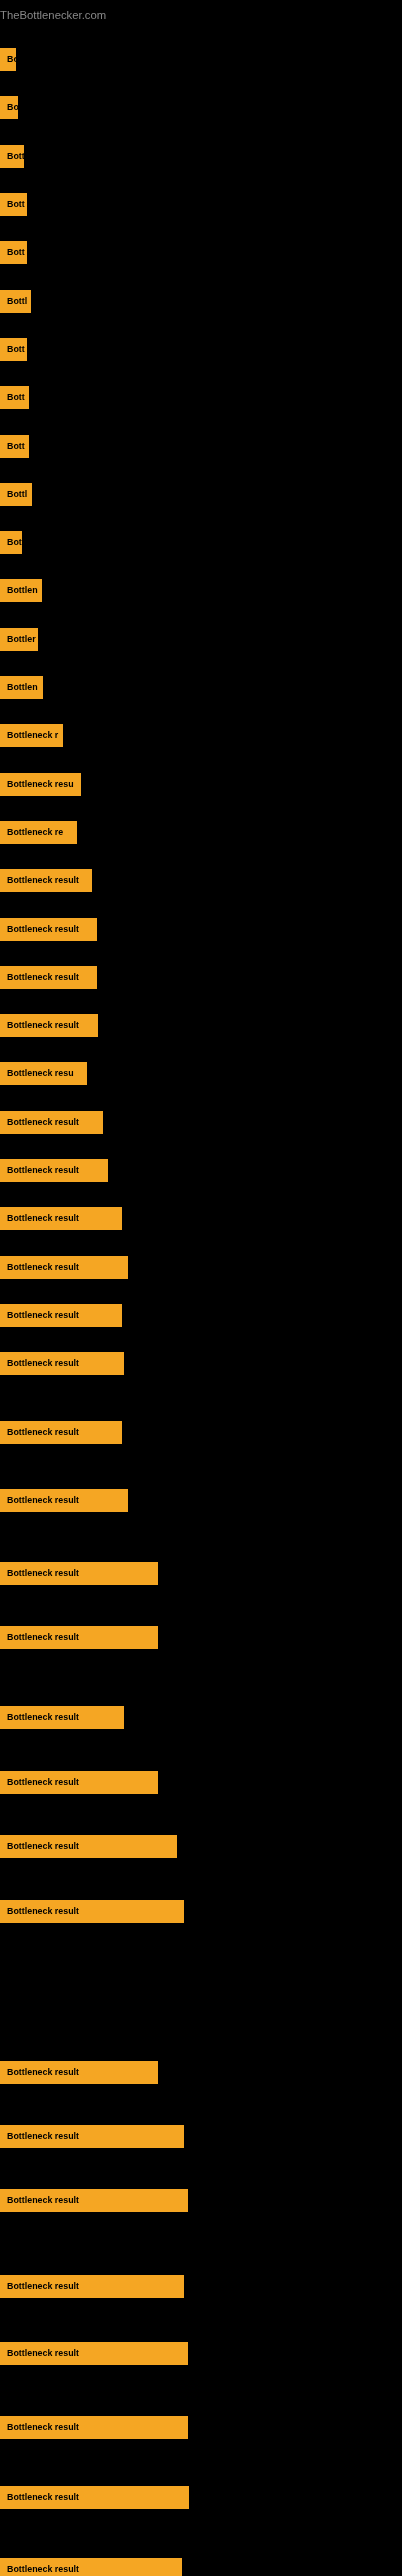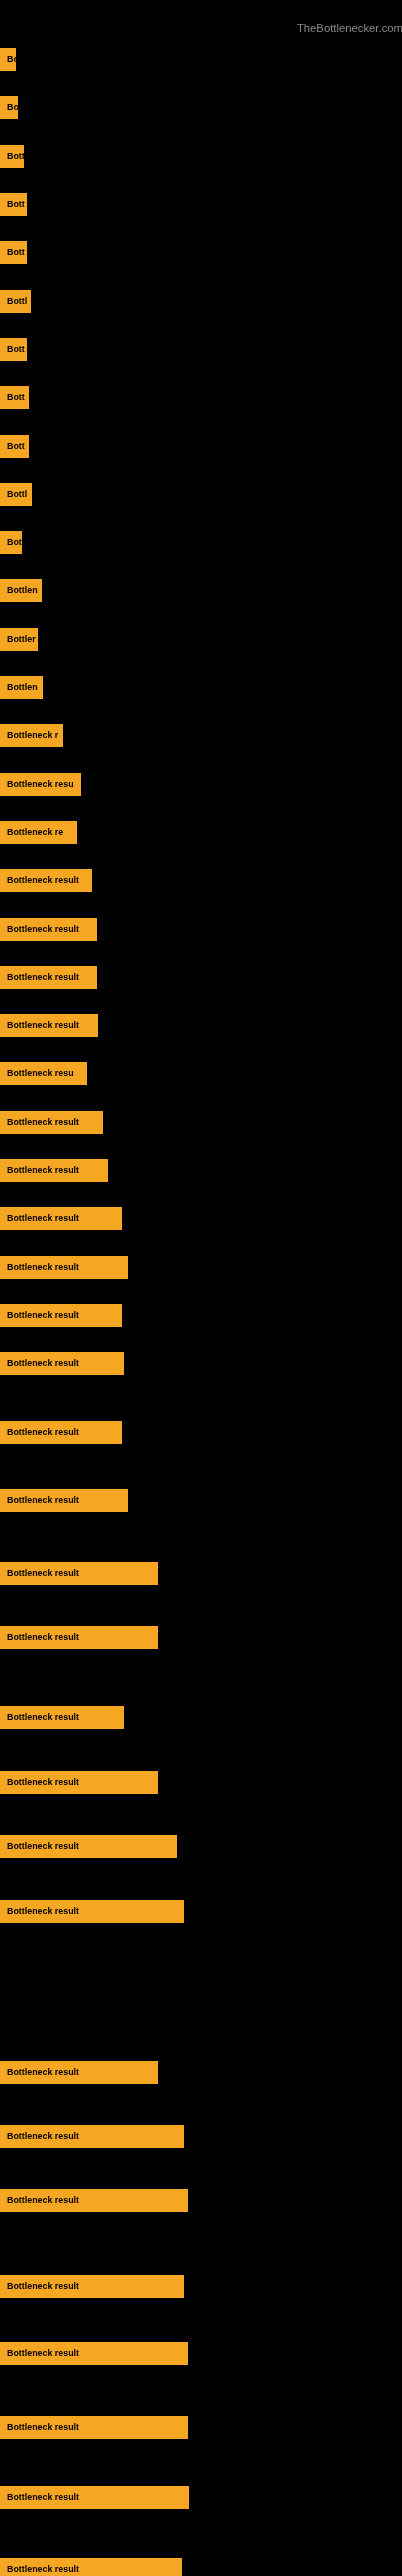--- a/index.html
+++ b/index.html
@@ -12,22 +12,22 @@
       background-color: #000000;
       width: 403px;
       min-height: 2576px;
       font-family: Arial, sans-serif;
       position: relative;
     }
 
     .site-title {
       color: #888888;
       font-size: 11.3px;
-      text-align: right;
-      padding: 22px 0;
+      text-align: left;
+      padding: 9px 0;
       position: absolute;
       width: 100%;
       top: 0;
     }
 
     .bars-container {
       position: absolute;
       top: 24px;
       left: 0;
       width: 403px;

